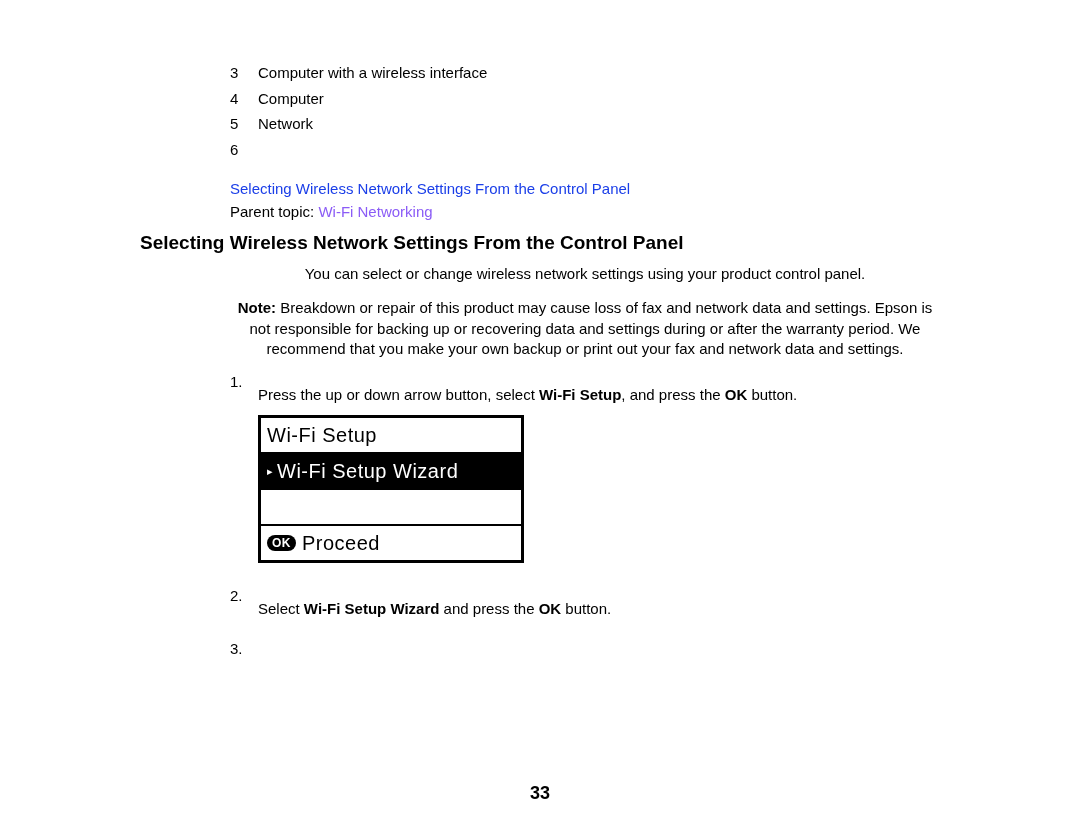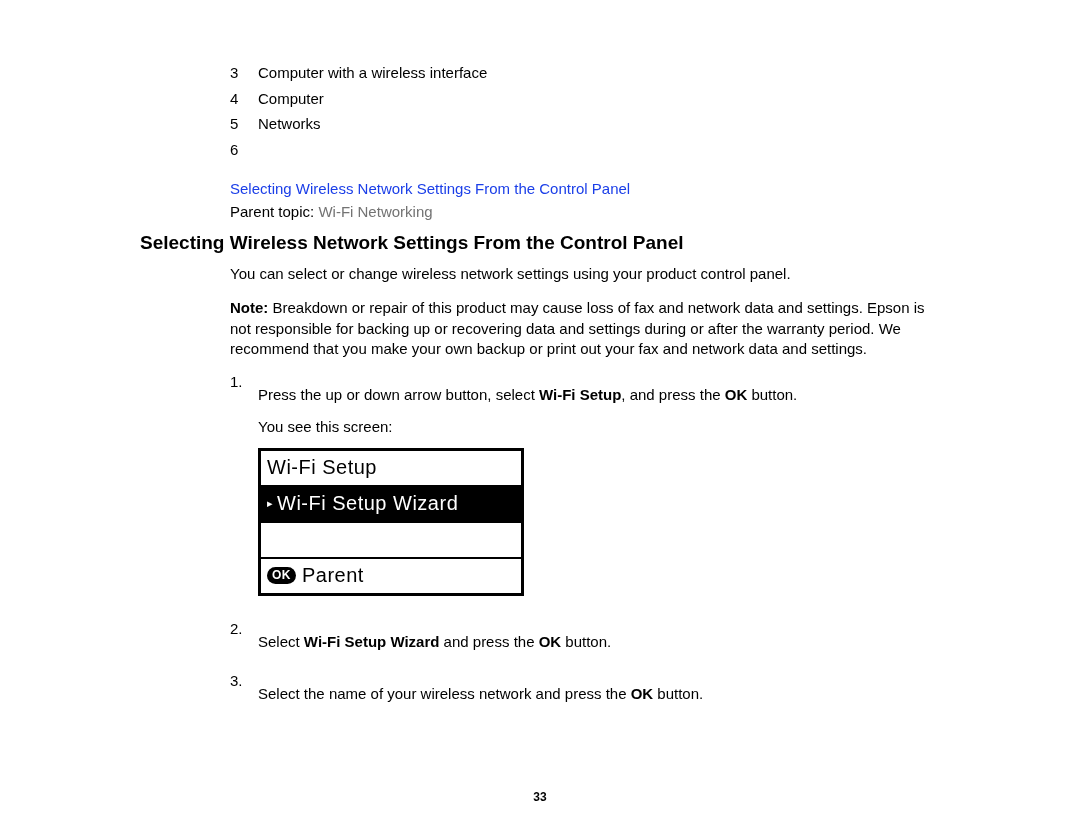--- a/index.html
+++ b/index.html
@@ -37,33 +37,33 @@
   .link-line a {
     color: #1a3ee8;
     text-decoration: none;
   }
   .parent-line {
     margin-left: 90px;
     margin-bottom: 12px;
   }
   .parent-line strong { font-weight: normal; }
   .parent-line a {
-    color: #737373;
+    color: #8b5cf6;
     text-decoration: none;
   }
   h2.section-heading {
     font-size: 19px;
     font-weight: bold;
     margin: 8px 0 10px 0;
   }
   .body-block {
     margin-left: 90px;
     line-height: 1.35;
   }
-  .body-block p { margin: 0 0 14px 0; }
+  .body-block p { margin: 0 0 14px 0; text-align: center; }
   .ol {
     margin-left: 90px;
   }
   .ol .li {
     display: flex;
     margin-bottom: 10px;
   }
   .ol .li .marker {
     width: 28px;
     flex-shrink: 0;
@@ -120,40 +120,40 @@
     margin-right: 6px;
     line-height: 1.2;
   }
   .page-number {
     position: absolute;
     bottom: 30px;
     left: 0;
     width: 100%;
     text-align: center;
     font-weight: bold;
-    font-size: 12px;
+    font-size: 18px;
   }
 </style>
 </head>
 <body>
 
 <div class="page">
 
   <div class="def-list">
     <div class="def-row">
       <span class="def-num">3</span>
       <span>Computer with a wireless interface</span>
     </div>
     <div class="def-row">
       <span class="def-num">4</span>
       <span>Computer</span>
     </div>
     <div class="def-row">
       <span class="def-num">5</span>
-      <span>Networks</span>
+      <span>Network</span>
     </div>
     <div class="def-row">
       <span class="def-num">6</span>
     </div>
   </div>
 
   <div class="link-line">
     <a href="#">Selecting Wireless Network Settings From the Control Panel</a>
   </div>
 
@@ -173,55 +173,51 @@
   </div>
 
   <div class="ol">
 
     <div class="li">
       <div class="marker">1.</div>
       <div class="content">
         <p>
           <span>Press the up or down arrow button, select </span><strong>Wi-Fi Setup</strong><span>, and press the </span><strong>OK</strong><span> button.</span>
         </p>
-        <p>You see this screen:</p>
 
         <div class="lcd">
           <div class="lcd-row lcd-title">
             <span>Wi-Fi Setup</span>
           </div>
           <div class="lcd-row lcd-selected">
             <span class="pointer">▸</span>
             <span>Wi-Fi Setup Wizard</span>
           </div>
           <div class="lcd-row"></div>
           <div class="lcd-row last">
             <span class="ok-badge">OK</span>
-            <span>Parent</span>
+            <span>Proceed</span>
           </div>
         </div>
 
       </div>
     </div>
 
     <div class="li">
       <div class="marker">2.</div>
       <div class="content">
         <p>
           <span>Select </span><strong>Wi-Fi Setup Wizard</strong><span> and press the </span><strong>OK</strong><span> button.</span>
         </p>
       </div>
     </div>
 
     <div class="li">
       <div class="marker">3.</div>
       <div class="content">
-        <p>
-          <span>Select the name of your wireless network and press the </span><strong>OK</strong><span> button.</span>
-        </p>
       </div>
     </div>
 
   </div>
 
   <div class="page-number">33</div>
 
 </div>
 
 </body></html>

